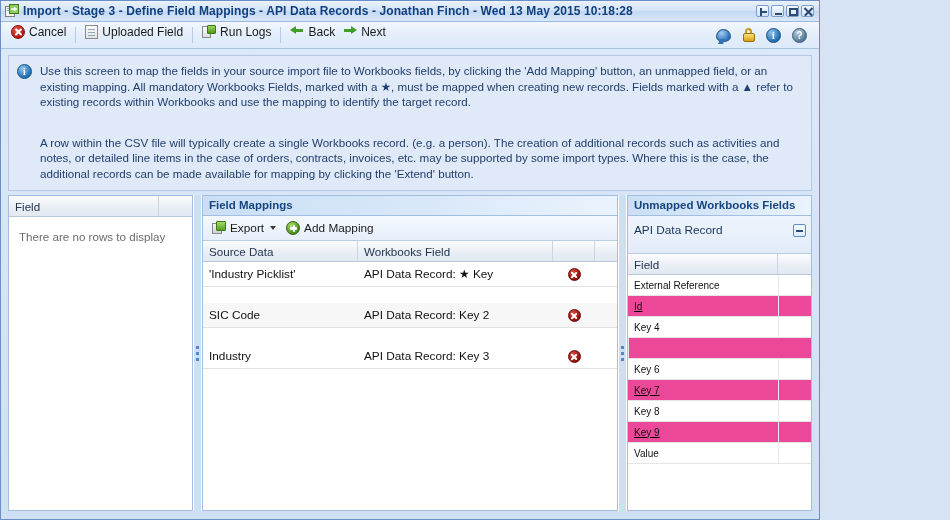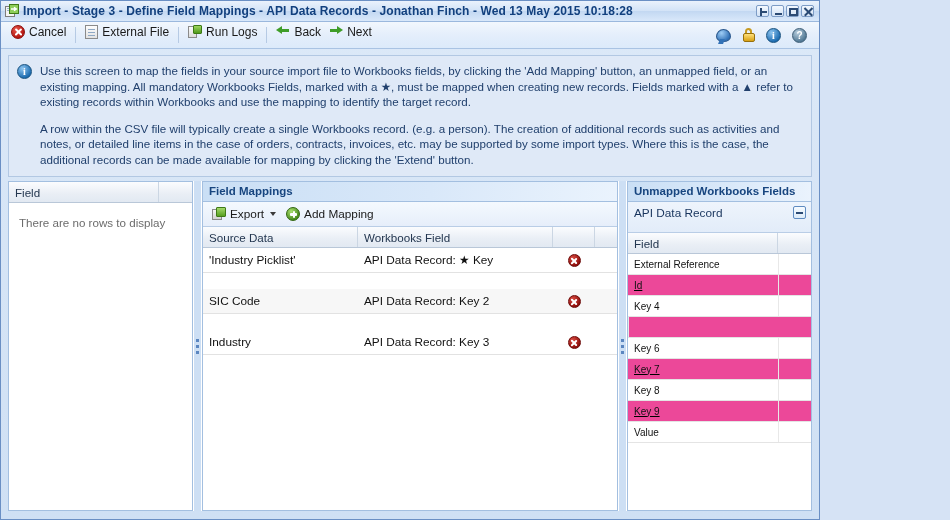--- a/index.html
+++ b/index.html
@@ -99,21 +99,21 @@
     font-family:"Liberation Sans",sans-serif;}
   
   .infopanel{
     flex:0 0 auto;margin:6px 7px 4px 7px;
     background:#dfe9f7;border:1px solid #b2c8e3;
     padding:7px 10px 9px 8px;display:flex;gap:8px;
     color:#21406d;line-height:15.5px;font-size:11.6px;
   }
   .infopanel .ico-info{margin-top:1px;}
   .info-body p{margin:0;}
-  .info-body p + p{margin-top:11px;}
+  .info-body p + p{margin-top:25px;}
   
   .main{
     flex:1 1 auto;display:flex;align-items:stretch;
     padding:0 7px 8px 7px;min-height:0;
   }
   .pane{
     display:flex;flex-direction:column;min-height:0;
     border:1px solid #a3bfe0;background:#fff;
     box-sizing:border-box;
   }
@@ -178,22 +178,22 @@
     font-size:11.8px;color:#111;white-space:nowrap;overflow:hidden;}
   .map-row .c-del{width:42px;flex:0 0 42px;display:flex;align-items:center;justify-content:center;}
   .map-row .c-pad{width:22px;flex:0 0 22px;}
   .ico-del{width:13px;height:13px;border-radius:50%;
     background:radial-gradient(circle at 35% 28%,#d94a41,#8e0f0c 72%);border:1px solid #6d0a08;box-sizing:border-box;}
   .ico-del:before,.ico-del:after{content:"";position:absolute;left:1.4px;top:5px;width:8.2px;height:2px;background:#fff;border-radius:1px;}
   .ico-del:before{transform:rotate(45deg);}
   .ico-del:after{transform:rotate(-45deg);}
   
   .group-head{
-    height:21px;flex:0 0 21px;display:flex;align-items:center;
-    padding:0 5px 9px 6px;background:linear-gradient(to bottom,#eef4fc,#e2ecf9);
+    height:21px;flex:0 0 21px;display:flex;align-items:flex-end;
+    padding:0 5px 16px 6px;background:linear-gradient(to bottom,#eef4fc,#e2ecf9);
     border-bottom:1px solid #b9cde6;font-size:11.8px;color:#17335c;
   }
   .group-head .gh-label{flex:1 1 auto;white-space:nowrap;overflow:hidden;}
   .collapse-btn{
     width:13px;height:13px;flex:0 0 13px;border:1px solid #5f8bc0;border-radius:2px;box-sizing:border-box;
     background:linear-gradient(to bottom,#f6fbff,#dceaf8);position:relative;
   }
   .collapse-btn i{position:absolute;left:2px;top:5px;width:7px;height:2px;background:#2b4a74;}
   .field-rows{display:flex;flex-direction:column;}
   .field-row{display:flex;height:20px;align-items:center;border-bottom:1px solid #e4e4e4;background:#fff;}
@@ -238,21 +238,21 @@
   </div>
 
   <div class="toolbar">
     <span class="tb-item">
       <span class="ico ico-cancel"></span>
       <span>Cancel</span>
     </span>
     <span class="tb-sep"></span>
     <span class="tb-item">
       <span class="ico ico-doc"></span>
-      <span>External File</span>
+      <span>Uploaded Field</span>
     </span>
     <span class="tb-sep"></span>
     <span class="tb-item">
       <span class="ico ico-runlogs">
           <span class="pg"></span>
           <span class="ar"></span>
         </span>
       <span>Run Logs</span>
     </span>
     <span class="tb-sep"></span>

